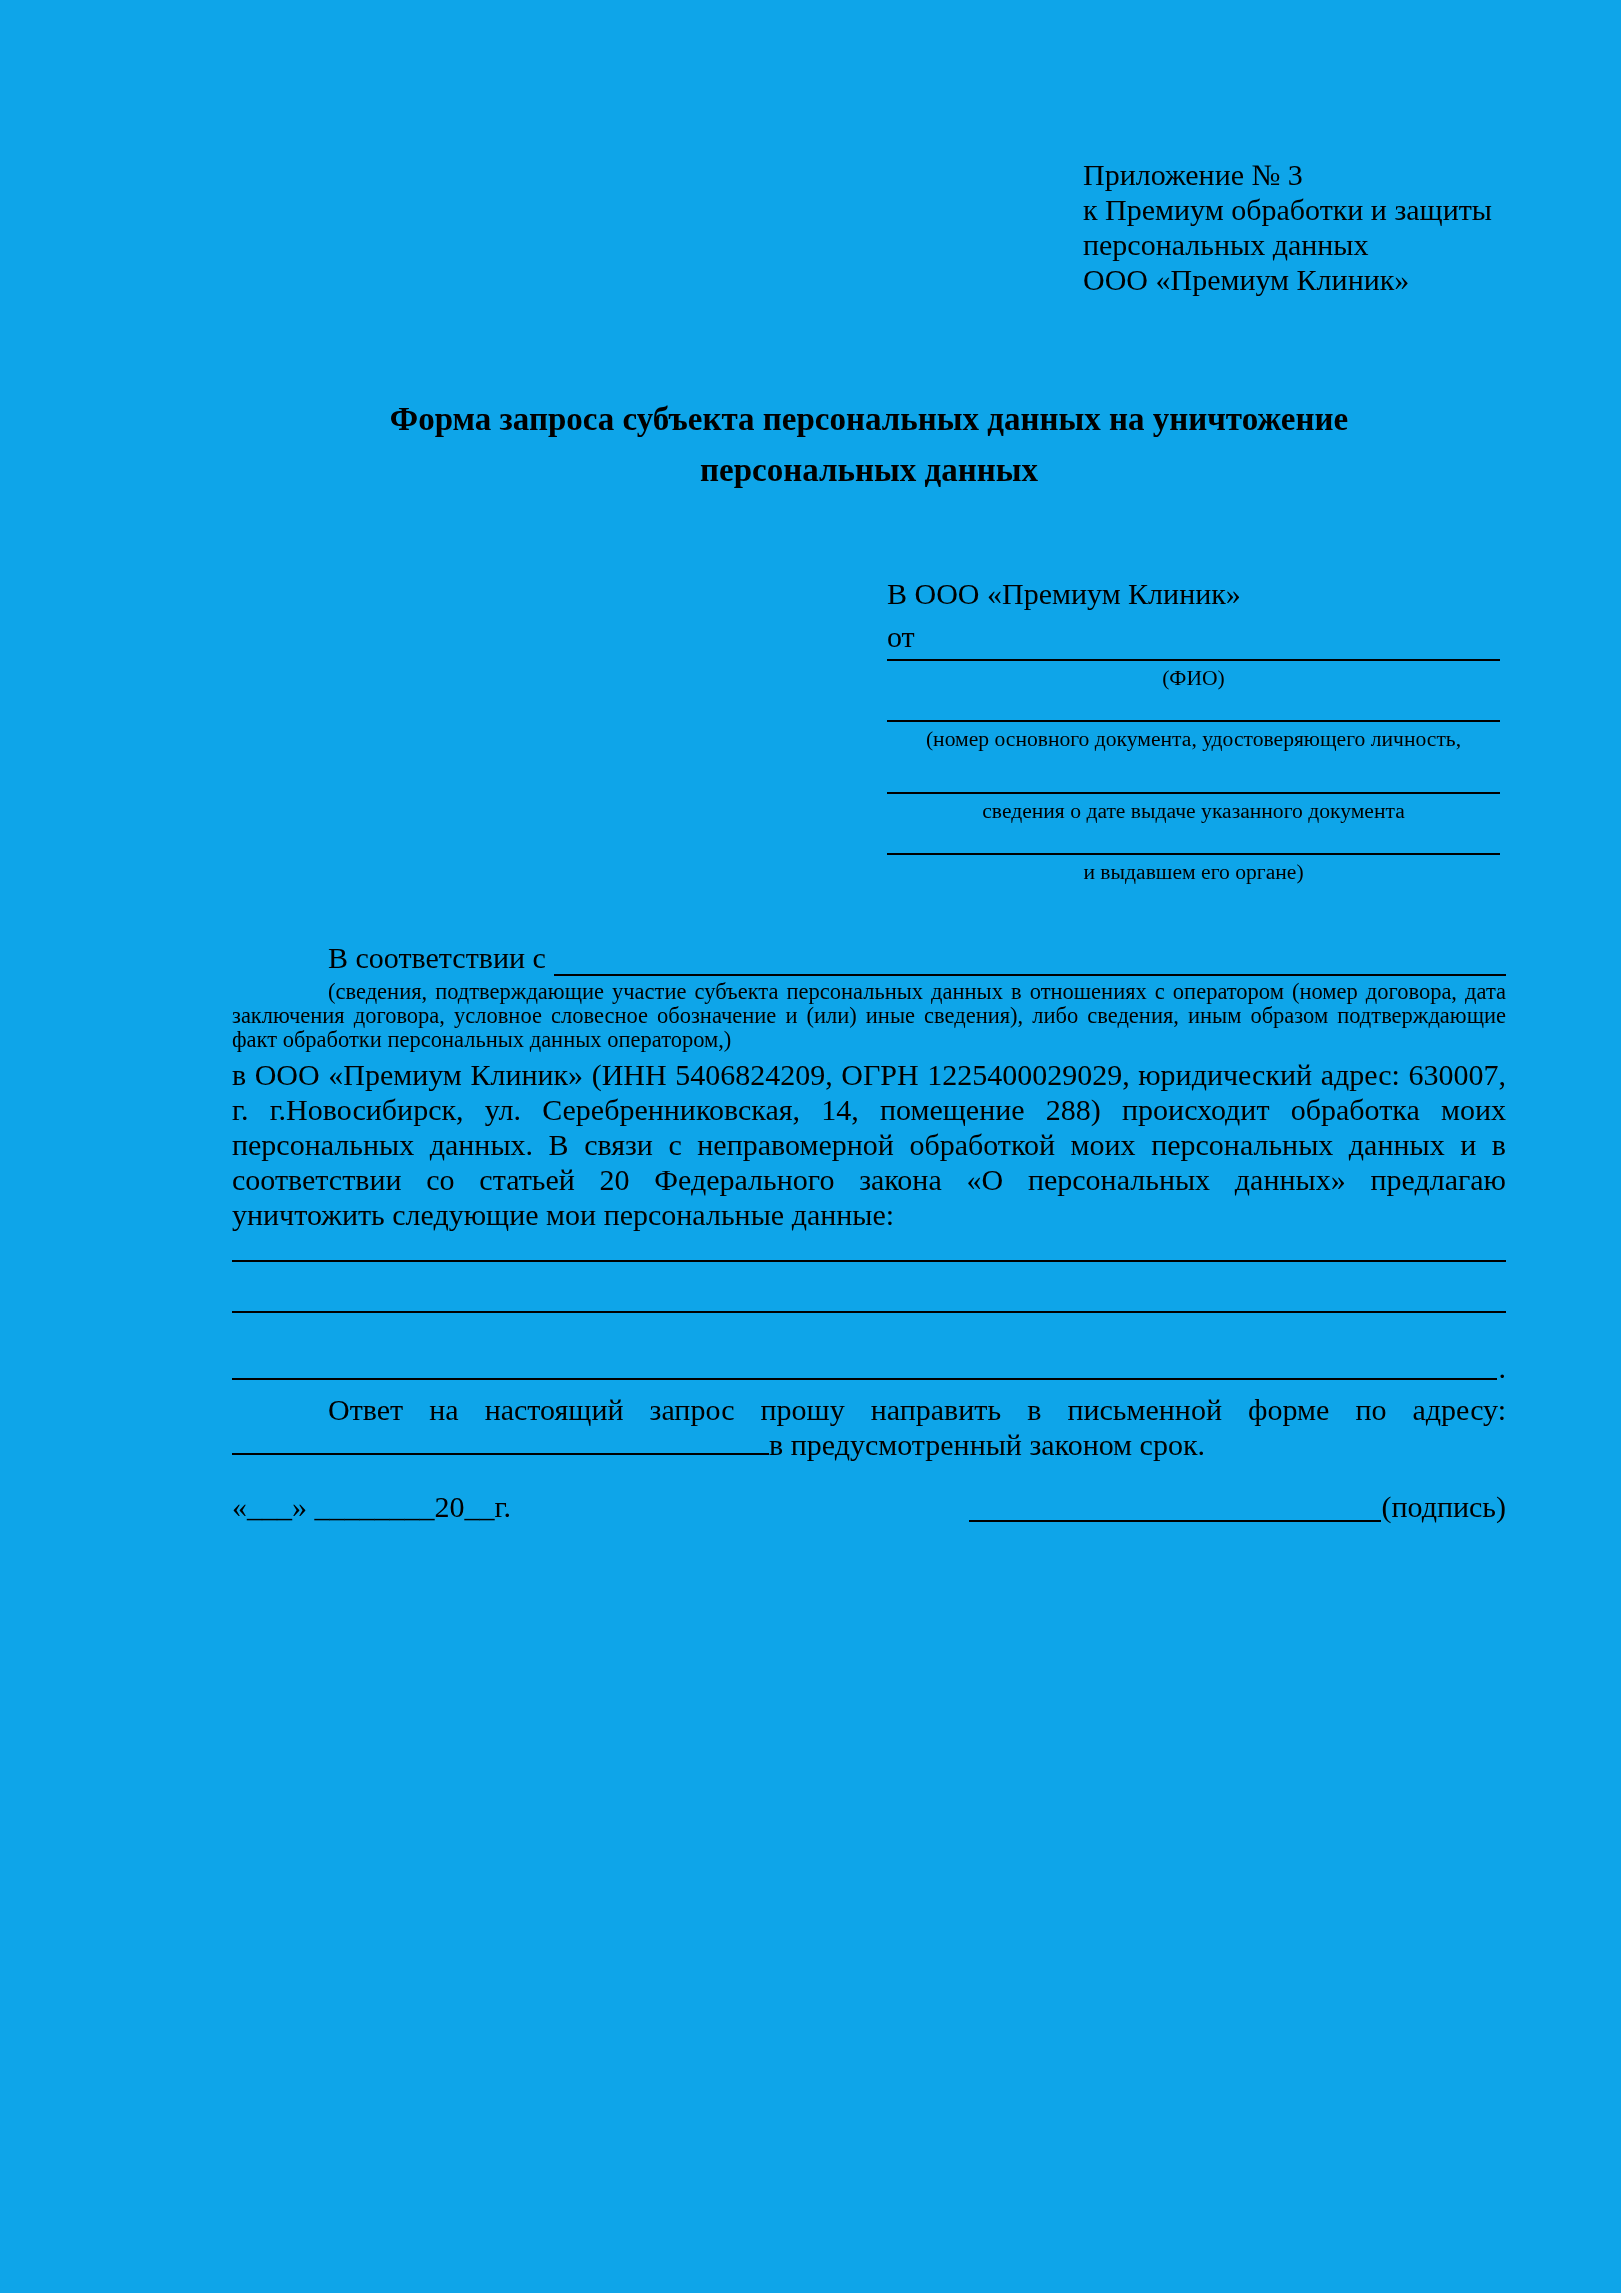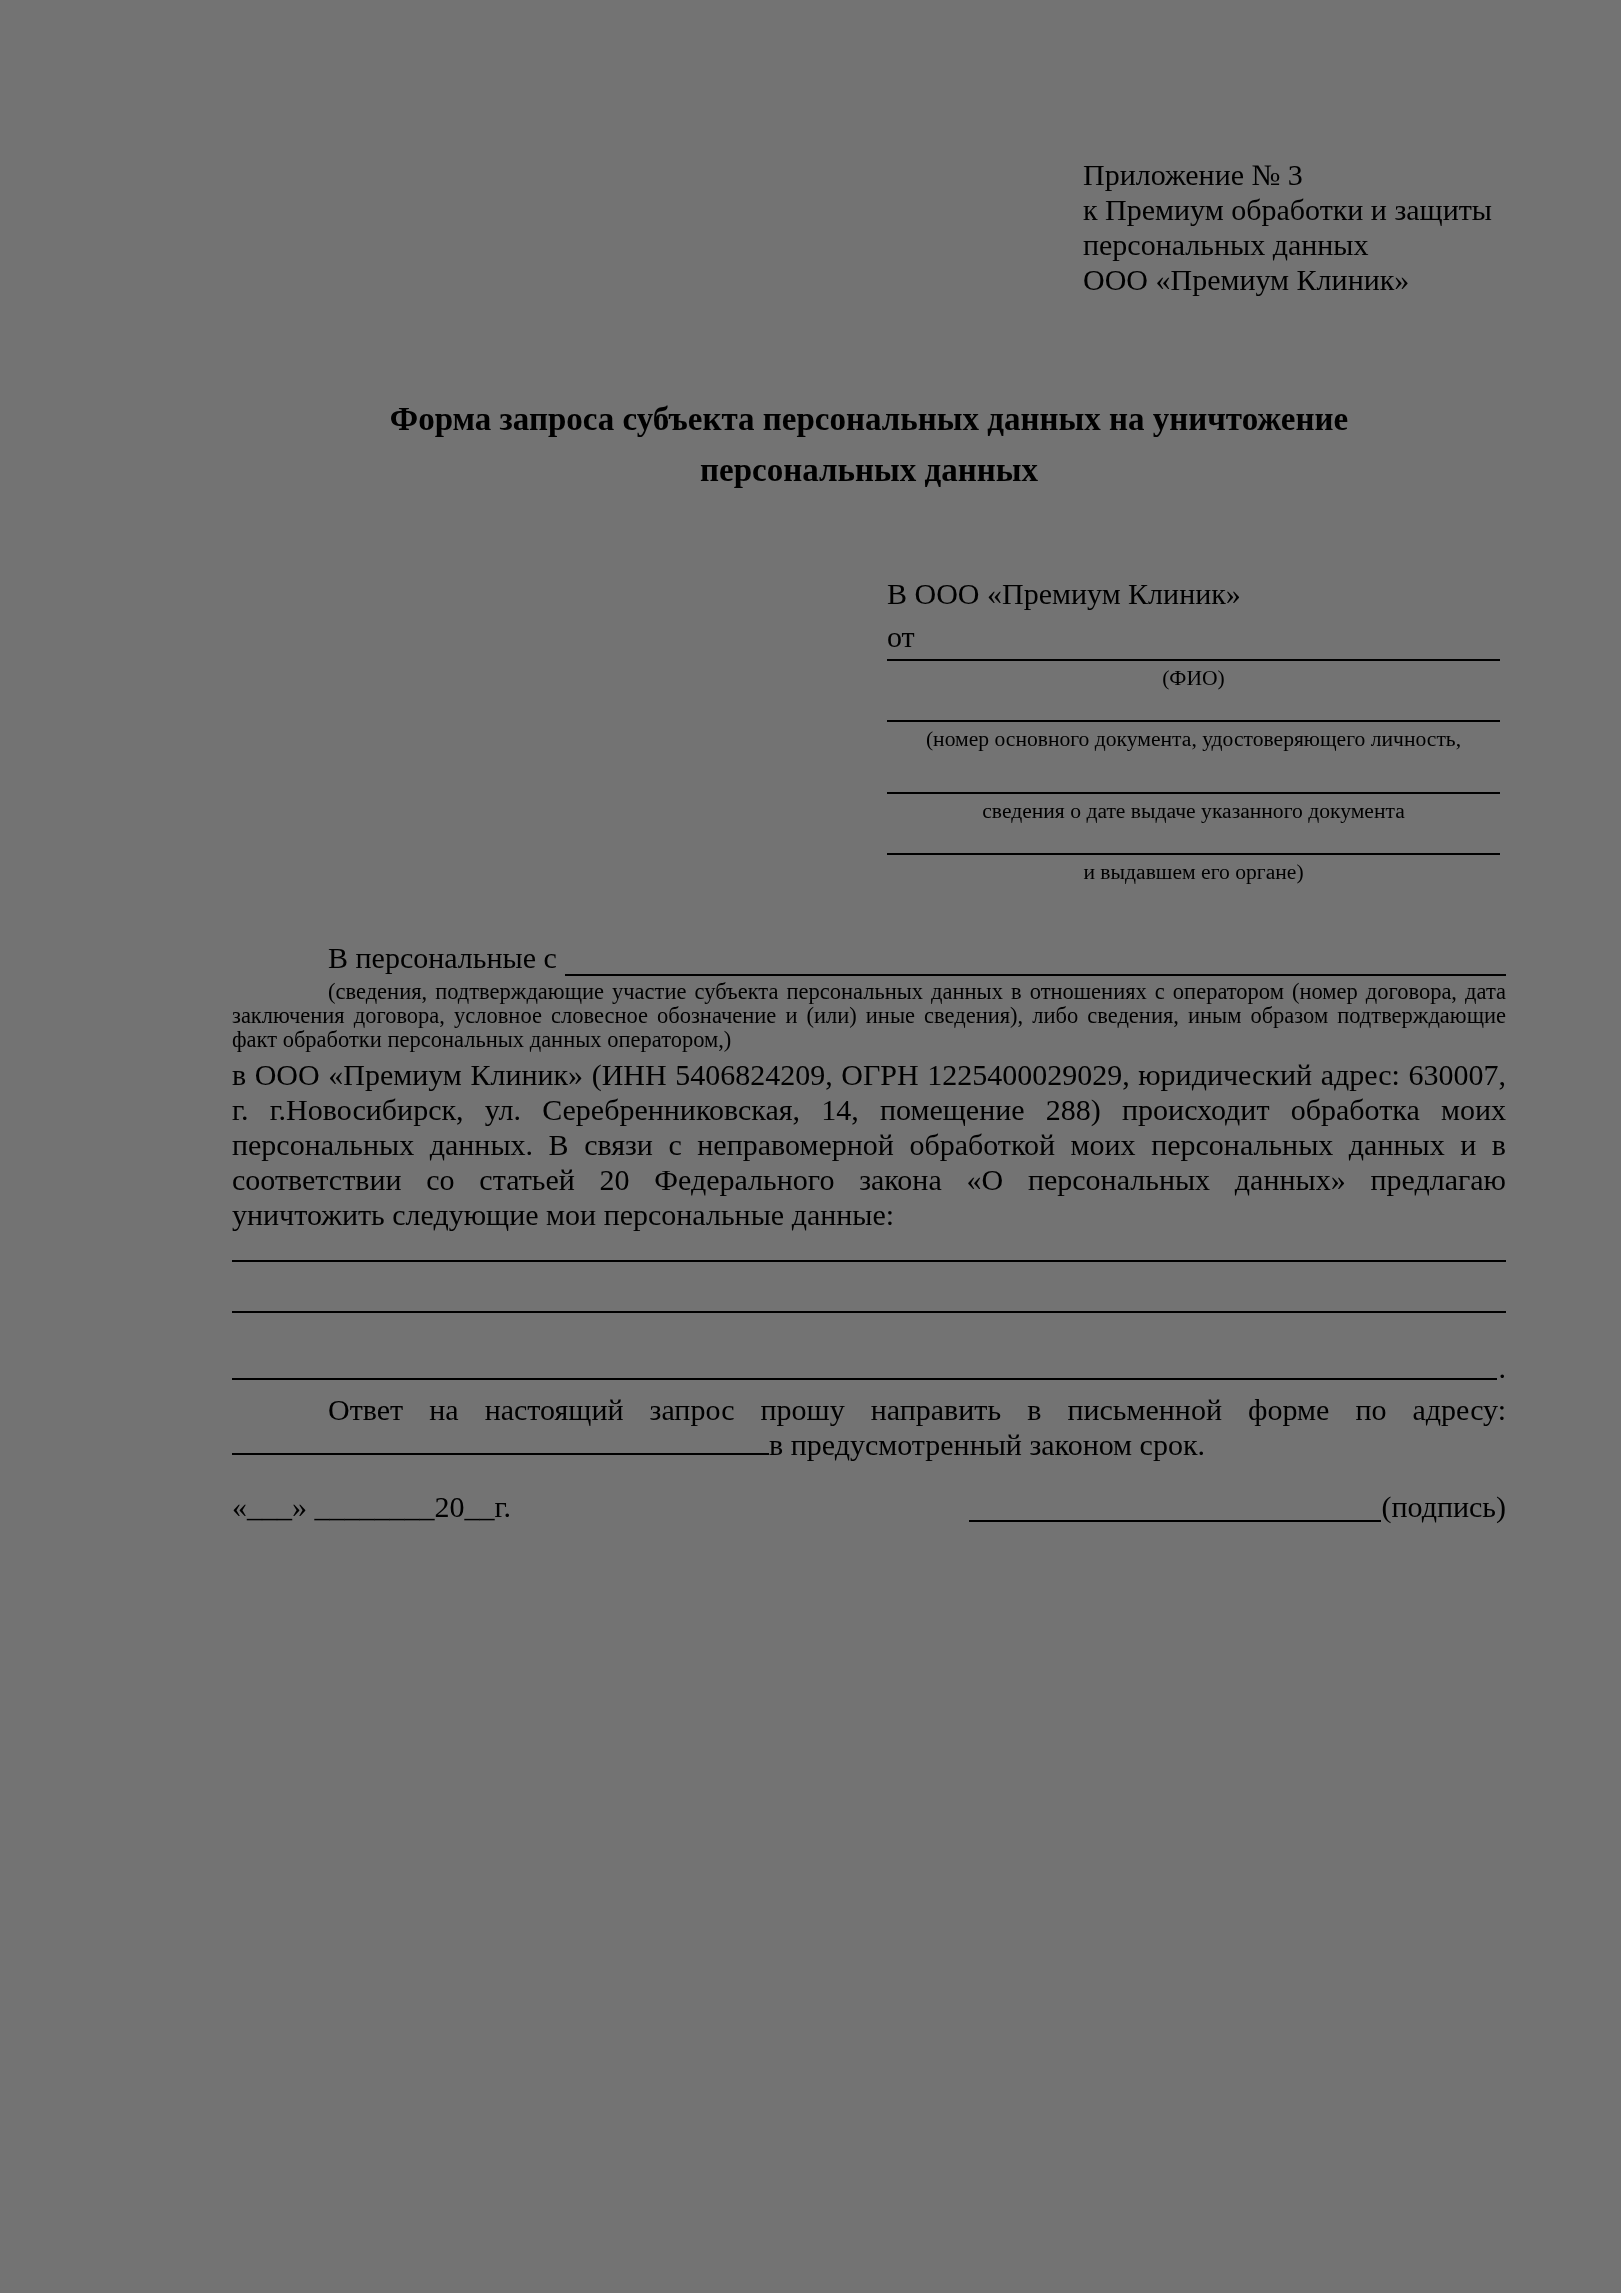--- a/index.html
+++ b/index.html
@@ -1,20 +1,20 @@
 <!DOCTYPE html>
 <html><head>
 <meta charset="utf-8">
 <style>
   html,body{margin:0;padding:0;background:#ffffff;}
   .page{
     position:relative;
     width:1621px;
     height:2294px;
-    background:#737373;
+    background:#0ea5e9;
     color:#000000;
     font-family:"Liberation Serif","DejaVu Serif",serif;
     overflow:hidden;
     margin:0 auto;
   }
   .abs{position:absolute;}
   
   .appendix{left:1083px;top:157px;font-size:30px;line-height:35px;white-space:nowrap;}
   
   .title{left:232px;top:394px;width:1274px;text-align:center;font-weight:700;font-size:33px;line-height:51px;}
@@ -79,21 +79,21 @@
     <div class="caption">(ФИО)</div>
     <div class="rule r2"></div>
     <div class="caption">(номер основного документа, удостоверяющего личность,</div>
     <div class="rule r3"></div>
     <div class="caption">сведения о дате выдаче указанного документа</div>
     <div class="rule r4"></div>
     <div class="caption">и выдавшем его органе)</div>
   </div>
 
   <div class="abs accordance">
-    <span class="lead">В персональные с</span>
+    <span class="lead">В соответствии с</span>
     <span class="fill"></span>
   </div>
 
   <div class="abs note">(сведения, подтверждающие участие субъекта персональных данных в отношениях с оператором (номер договора, дата заключения договора, условное словесное обозначение и (или) иные сведения), либо сведения, иным образом подтверждающие факт обработки персональных данных оператором,)</div>
 
   <div class="abs body-par">в ООО «Премиум Клиник» (ИНН 5406824209, ОГРН 1225400029029, юридический адрес: 630007, г. г.Новосибирск, ул. Серебренниковская, 14, помещение 288) происходит обработка моих персональных данных. В связи с неправомерной обработкой моих персональных данных и в соответствии со статьей 20 Федерального закона «О персональных данных» предлагаю уничтожить следующие мои персональные данные:</div>
 
   <div class="abs blank1 rule"></div>
   <div class="abs blank2 rule"></div>
 

